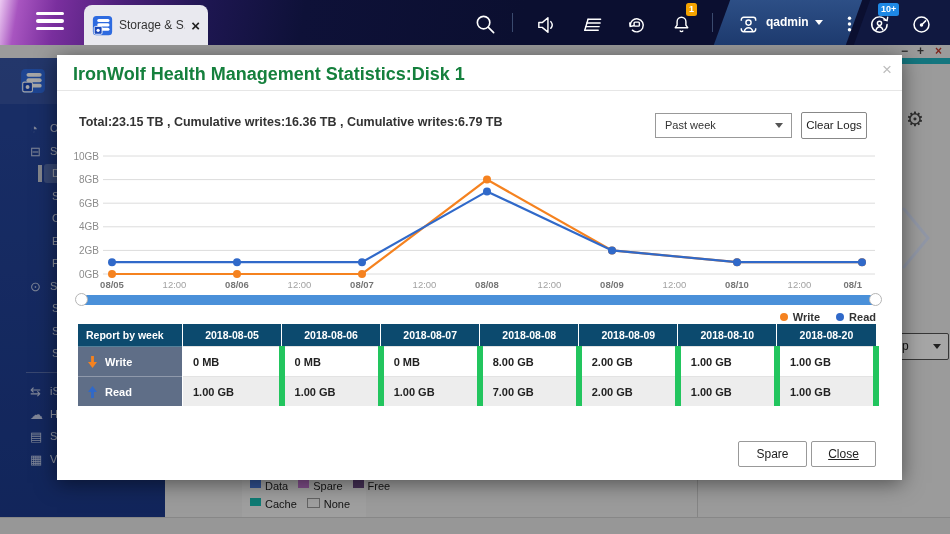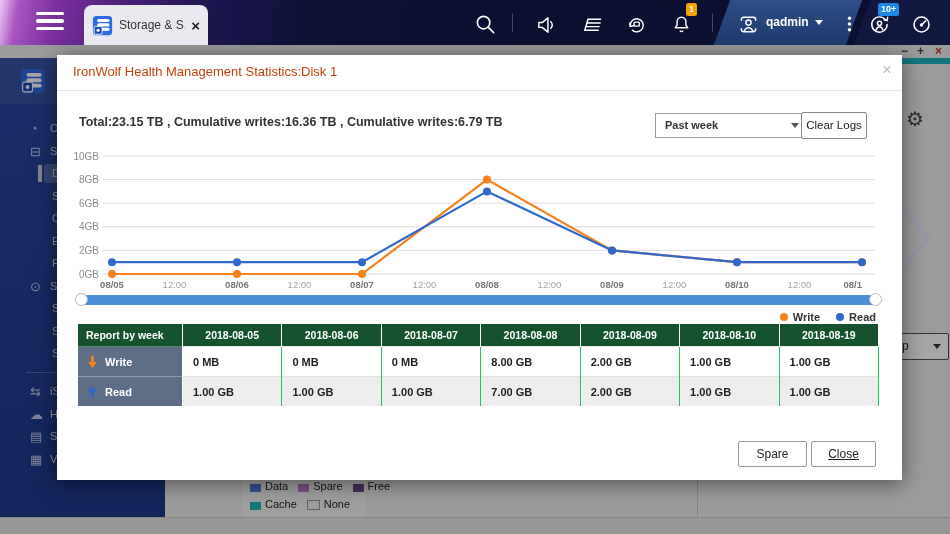--- a/index.html
+++ b/index.html
@@ -54,56 +54,56 @@
   .bw-dd{position:absolute;left:865px;top:288px;width:82px;height:25px;background:#fff;
     border:1px solid #555;border-radius:2px;font-size:12px;color:#222;line-height:25px;cursor:pointer;}
   .bw-dd .txt{position:absolute;left:36px;}
   .bw-dd .car{position:absolute;right:7px;top:10px;width:0;height:0;
     border-left:4px solid transparent;border-right:4px solid transparent;border-top:5px solid #333;}
   .bw-vdiv{position:absolute;left:697px;top:12px;bottom:16px;width:1px;background:rgba(0,0,0,0.14);}
   .pool-legend{position:absolute;left:242px;top:425px;width:108px;padding:4px 8px;
     background:rgba(255,255,255,0.4);}
   .pl-clip{font-size:11px;color:#333;position:absolute;top:-10px;left:58px;}
   .pl-row{display:flex;gap:10px;margin:6px 0;white-space:nowrap;}
-  .pl-it{display:flex;align-items:flex-end;font-size:11px;color:#222;}
+  .pl-it{display:flex;align-items:flex-start;font-size:11px;color:#222;}
   .pl-sw{width:11px;height:8px;margin-right:4px;display:inline-block;}
 
   
   .dim{position:absolute;left:0;top:45px;width:950px;height:489px;background:rgba(0,0,0,0.35);z-index:5;}
 
   
   .dialog{position:absolute;left:57px;top:55px;width:845px;height:425px;background:#fff;z-index:10;
     box-shadow:0 3px 20px rgba(0,0,0,0.5);}
   .dlg-head{position:relative;height:35px;border-bottom:1px solid #e6e6e6;}
-  .dlg-title{position:absolute;left:16px;top:9px;font-size:13px;font-weight:normal;color:#c2410c;}
+  .dlg-title{position:absolute;left:16px;top:9px;font-size:18px;font-weight:bold;color:#15803d;}
   .dlg-x{position:absolute;right:10px;top:5px;font-size:17px;color:#bdbdbd;cursor:pointer;}
   .dlg-summary{position:absolute;left:22px;top:60px;font-size:12.5px;font-weight:bold;color:#333;}
   .range-dd{position:absolute;left:598px;top:58px;width:135px;height:23px;border:1px solid #999;
-    background:#fff;font-size:11px;font-weight:bold;color:#333;line-height:23px;cursor:pointer;padding-left:16px;}
+    background:#fff;font-size:11px;font-weight:normal;color:#333;line-height:23px;cursor:pointer;}
   .range-dd .txt{position:absolute;left:9px;}
   .range-dd .car{position:absolute;right:8px;top:9px;width:0;height:0;
     border-left:4px solid transparent;border-right:4px solid transparent;border-top:5px solid #555;}
   .clear-btn{position:absolute;left:744px;top:57px;width:64px;height:25px;border:1px solid #888;
     background:#fff;font-size:11.5px;color:#222;text-align:center;line-height:25px;cursor:pointer;border-radius:2px;}
   .chart{position:absolute;left:0;top:92px;width:845px;height:150px;}
   .slider{position:absolute;left:20px;top:240px;width:803px;height:10px;background:#4a90d9;
     border-radius:5px;cursor:pointer;}
   .slider .h{position:absolute;top:-2px;width:13px;height:13px;border-radius:50%;
     background:#fff;border:1px solid #b5b5b5;box-sizing:border-box;}
   .slider .h.l{left:-2px;} .slider .h.r{right:-2px;}
   .year{position:absolute;left:0;top:256px;width:845px;text-align:center;font-size:11.5px;color:#333;}
   .chart-legend{position:absolute;right:26px;top:256px;display:flex;gap:16px;}
   .lg-it{display:flex;align-items:center;font-size:11px;font-weight:bold;color:#333;cursor:pointer;}
   .lg-dot{width:8px;height:8px;border-radius:50%;margin-right:5px;display:inline-block;}
   .stats-table{position:absolute;left:21px;top:269px;width:801px;border-collapse:collapse;table-layout:fixed;}
-  .stats-table th{height:20px;background:#14532d;color:#fff;font-size:10.5px;font-weight:bold;
+  .stats-table th{height:20px;background:#0c4a6e;color:#fff;font-size:10.5px;font-weight:bold;
     border-right:1px solid #fff;}
   .stats-table th.corner{width:95px;text-align:left;padding-left:8px;}
   .stats-table td{height:27px;font-size:11px;font-weight:bold;color:#222;padding-left:10px;
-    border-right:1px solid #22c55e;border-top:1px solid #e3e3e3;}
+    border-right:6px solid #22c55e;border-top:1px solid #e3e3e3;}
   .stats-table tr.r0 td{background:#fff;} .stats-table tr.r1 td{background:#ededed;}
   .stats-table td.rowhead{background:#5f6e87 !important;color:#fff;border-right:1px solid #fff;
     border-top:1px solid rgba(255,255,255,0.3);}
   .stats-table td.rowhead svg{vertical-align:-2px;margin-right:8px;}
   .dlg-btn{position:absolute;top:386px;height:24px;border:1px solid #999;background:#fff;
     font-size:12px;color:#222;text-align:center;line-height:24px;cursor:pointer;border-radius:2px;}
   .btn-export{left:681px;width:67px;} .btn-close{left:754px;width:63px;text-decoration:underline;}
 </style>
 </head>
 <body>
@@ -405,21 +405,21 @@
     <table class="stats-table">
       <thead>
         <tr>
           <th class="corner">Report by week</th>
         <th>2018-08-05</th>
             <th>2018-08-06</th>
             <th>2018-08-07</th>
             <th>2018-08-08</th>
             <th>2018-08-09</th>
             <th>2018-08-10</th>
-            <th>2018-08-19</th>
+            <th>2018-08-20</th>
           </tr>
       </thead>
       <tbody>
           <tr class="r0">
             <td class="rowhead"><svg width="9" height="12" viewBox="0 0 9 12">
                 <rect x="3.1" y="0" width="2.8" height="6.5" fill="#f5821f"></rect>
                 <path d="M0 6 L9 6 L4.5 12 Z" fill="#f5821f"></path>
               </svg><span>Write</span></td>
             <td>0 MB</td>
             <td>0 MB</td>

